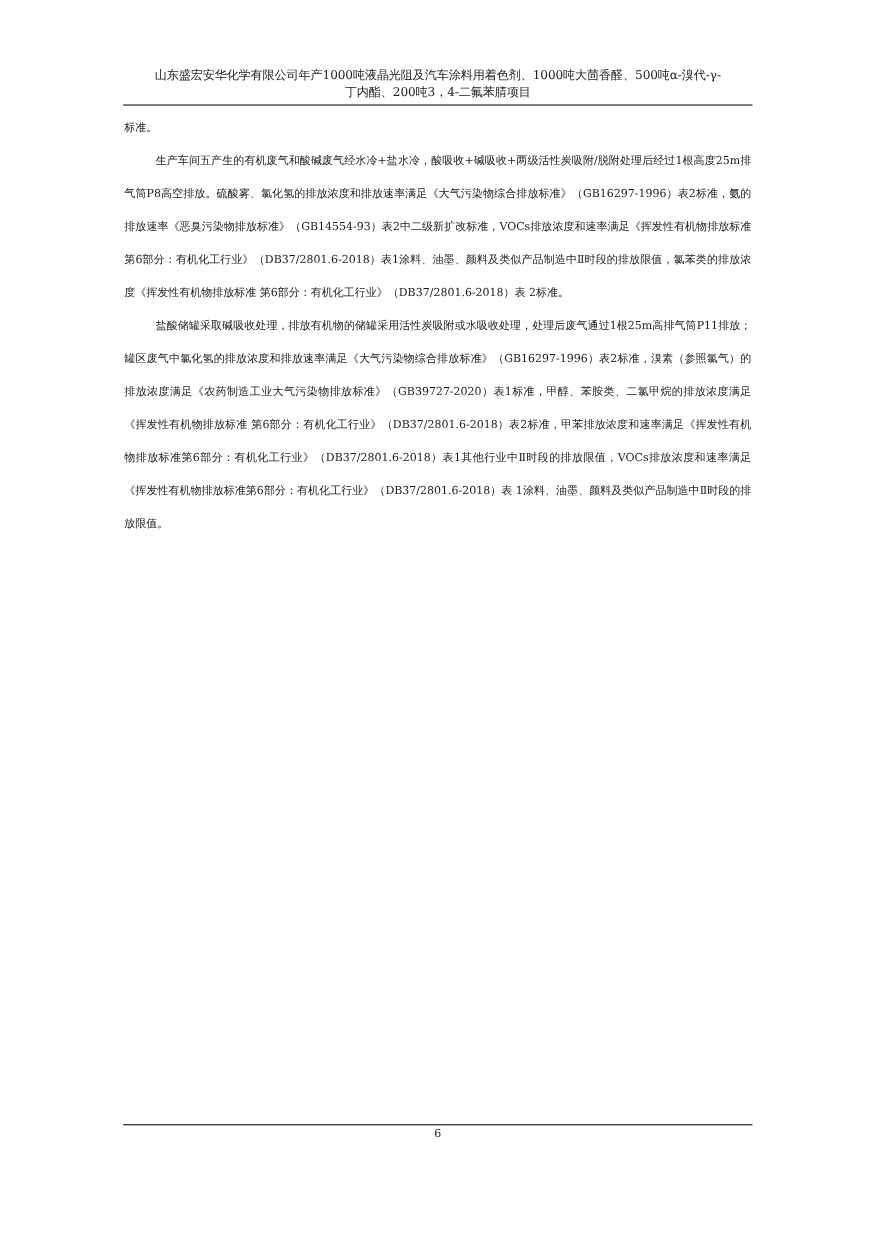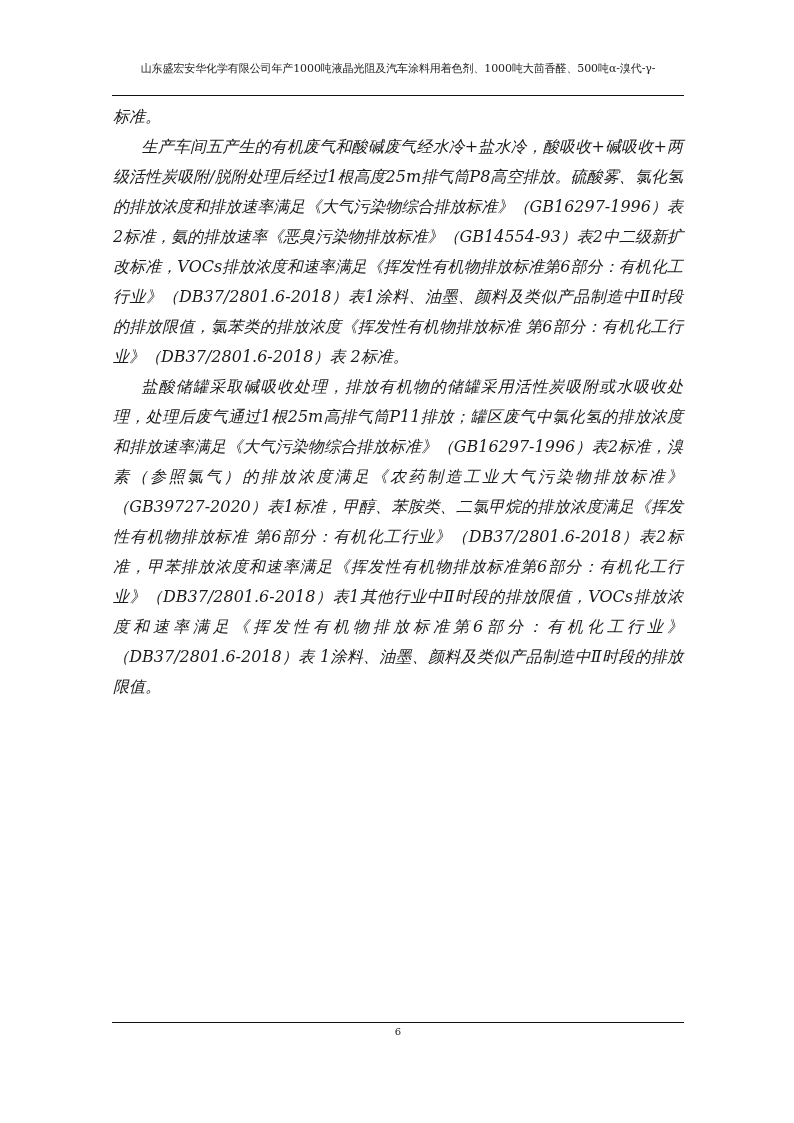--- a/index.html
+++ b/index.html
@@ -38,25 +38,24 @@
       width: 572px;
       top: 95px;
       height: 0;
       border-top: 1.2px solid #111;
     }
     .body-text {
       position: absolute;
       left: 113px;
       width: 570px;
       top: 102px;
-      font-size: 16px;
+      font-size: 10px;
       line-height: 30px;
       text-align: justify;
       text-justify: inter-character;
-      font-style: italic;
     }
     .body-text p {
       margin: 0;
       padding: 0;
     }
     .body-text p.indent {
       text-indent: 28.5px;
     }
     .footer-rule {
       position: absolute;
@@ -77,20 +76,21 @@
       color: #222;
     }
   </style>
 </head>
 <body>
 
 <div class="page">
 
   <div class="header">
     <div>山东盛宏安华化学有限公司年产1000吨液晶光阻及汽车涂料用着色剂、1000吨大茴香醛、500吨α-溴代-γ-</div>
+    <div>丁内酯、200吨3，4-二氟苯腈项目</div>
   </div>
   <div class="header-rule"></div>
 
   <div class="body-text">
     <p>标准。</p>
     <p class="indent">生产车间五产生的有机废气和酸碱废气经水冷+盐水冷，酸吸收+碱吸收+两级活性炭吸附/脱附处理后经过1根高度25m排气筒P8高空排放。硫酸雾、氯化氢的排放浓度和排放速率满足《大气污染物综合排放标准》（GB16297-1996）表2标准，氨的排放速率《恶臭污染物排放标准》（GB14554-93）表2中二级新扩改标准，VOCs排放浓度和速率满足《挥发性有机物排放标准第6部分：有机化工行业》（DB37/2801.6-2018）表1涂料、油墨、颜料及类似产品制造中Ⅱ时段的排放限值，氯苯类的排放浓度《挥发性有机物排放标准 第6部分：有机化工行业》（DB37/2801.6-2018）表 2标准。</p>
     <p class="indent">盐酸储罐采取碱吸收处理，排放有机物的储罐采用活性炭吸附或水吸收处理，处理后废气通过1根25m高排气筒P11排放；罐区废气中氯化氢的排放浓度和排放速率满足《大气污染物综合排放标准》（GB16297-1996）表2标准，溴素（参照氯气）的排放浓度满足《农药制造工业大气污染物排放标准》（GB39727-2020）表1标准，甲醇、苯胺类、二氯甲烷的排放浓度满足《挥发性有机物排放标准 第6部分：有机化工行业》（DB37/2801.6-2018）表2标准，甲苯排放浓度和速率满足《挥发性有机物排放标准第6部分：有机化工行业》（DB37/2801.6-2018）表1其他行业中Ⅱ时段的排放限值，VOCs排放浓度和速率满足《挥发性有机物排放标准第6部分：有机化工行业》（DB37/2801.6-2018）表 1涂料、油墨、颜料及类似产品制造中Ⅱ时段的排放限值。</p>
   </div>
 
   <div class="footer-rule"></div>

